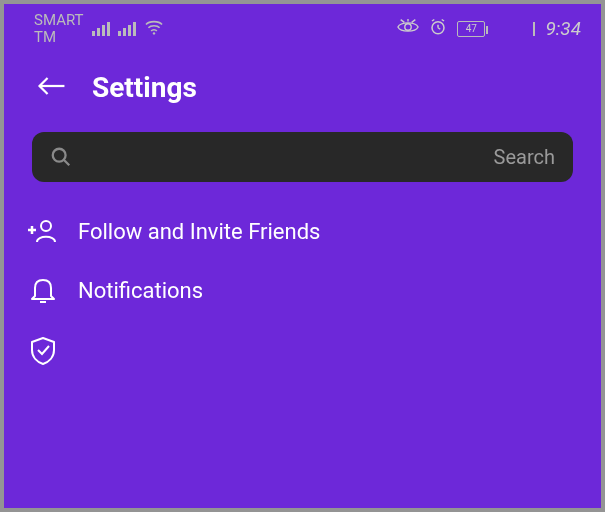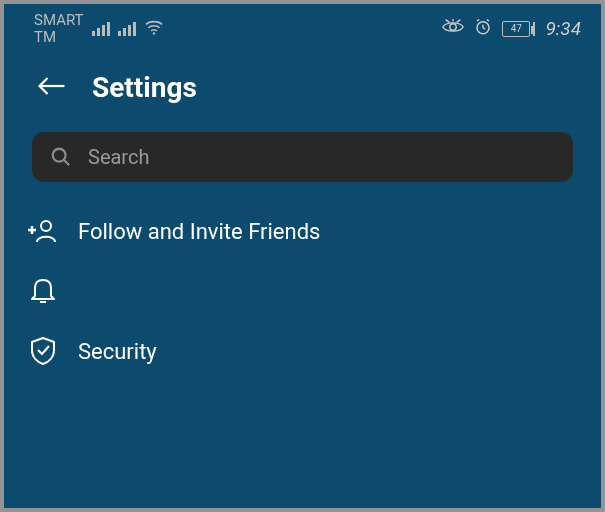--- a/index.html
+++ b/index.html
@@ -5,21 +5,21 @@
     * { margin: 0; padding: 0; box-sizing: border-box; font-family: -apple-system, BlinkMacSystemFont, "Segoe UI", Roboto, sans-serif; }
     body {
       width: 605px;
       height: 512px;
       background: #949494;
       padding: 4px;
     }
     .screen {
       width: 100%;
       height: 100%;
-      background: #0c4a6e;
+      background: #6d28d9;
       display: flex;
       flex-direction: column;
       overflow: hidden;
     }
     
     .statusbar {
       display: flex;
       align-items: center;
       justify-content: space-between;
       padding: 8px 20px 4px 30px;
@@ -55,20 +55,21 @@
       background: #bbb;
       display: inline-block;
     }
     .bars span:nth-child(1){height:5px;}
     .bars span:nth-child(2){height:8px;}
     .bars span:nth-child(3){height:11px;}
     .bars span:nth-child(4){height:14px;}
     .battery-box {
       display: inline-flex;
       align-items: center;
+      gap: 45px;
     }
     .battery {
       width: 28px;
       height: 16px;
       border: 1.5px solid #bbb;
       border-radius: 2px;
       display: flex;
       align-items: center;
       justify-content: center;
       font-size: 10px;
@@ -99,20 +100,21 @@
     
     .search {
       margin: 0 28px 20px 28px;
       background: #282828;
       border-radius: 12px;
       display: flex;
       align-items: center;
       height: 50px;
       padding: 0 18px;
       gap: 16px;
+      justify-content: space-between;
     }
     .search-placeholder {
       color: #9a9a9a;
       font-size: 20px;
       font-weight: 400;
     }
     .search-icon svg { display:block; }
     
     .menu {
       display: flex;
@@ -236,28 +238,28 @@
       <span class="menu-label">Follow and Invite Friends</span>
     </div>
 
     <div class="menu-item">
       <span class="menu-icon">
         <svg width="26" height="28" viewBox="0 0 26 28">
           <path d="M5 20 L5 12 C5 7 8 4 13 4 C18 4 21 7 21 12 L21 20 L24 23 L2 23 Z" stroke="#fff" stroke-width="2" fill="none" stroke-linejoin="round"></path>
           <line x1="10" y1="26" x2="16" y2="26" stroke="#fff" stroke-width="2"></line>
         </svg>
       </span>
+      <span class="menu-label">Notifications</span>
     </div>
 
 
     <div class="menu-item">
       <span class="menu-icon">
         <svg width="26" height="30" viewBox="0 0 26 30">
           <path d="M13 2 L24 6 L24 14 C24 21 19 26 13 28 C7 26 2 21 2 14 L2 6 Z" stroke="#fff" stroke-width="2" fill="none" stroke-linejoin="round"></path>
           <polyline points="8,14 12,18 19,10" stroke="#fff" stroke-width="2" fill="none"></polyline>
         </svg>
       </span>
-      <span class="menu-label">Security</span>
     </div>
 
   </div>
 
 </div>
 
 </body></html>

